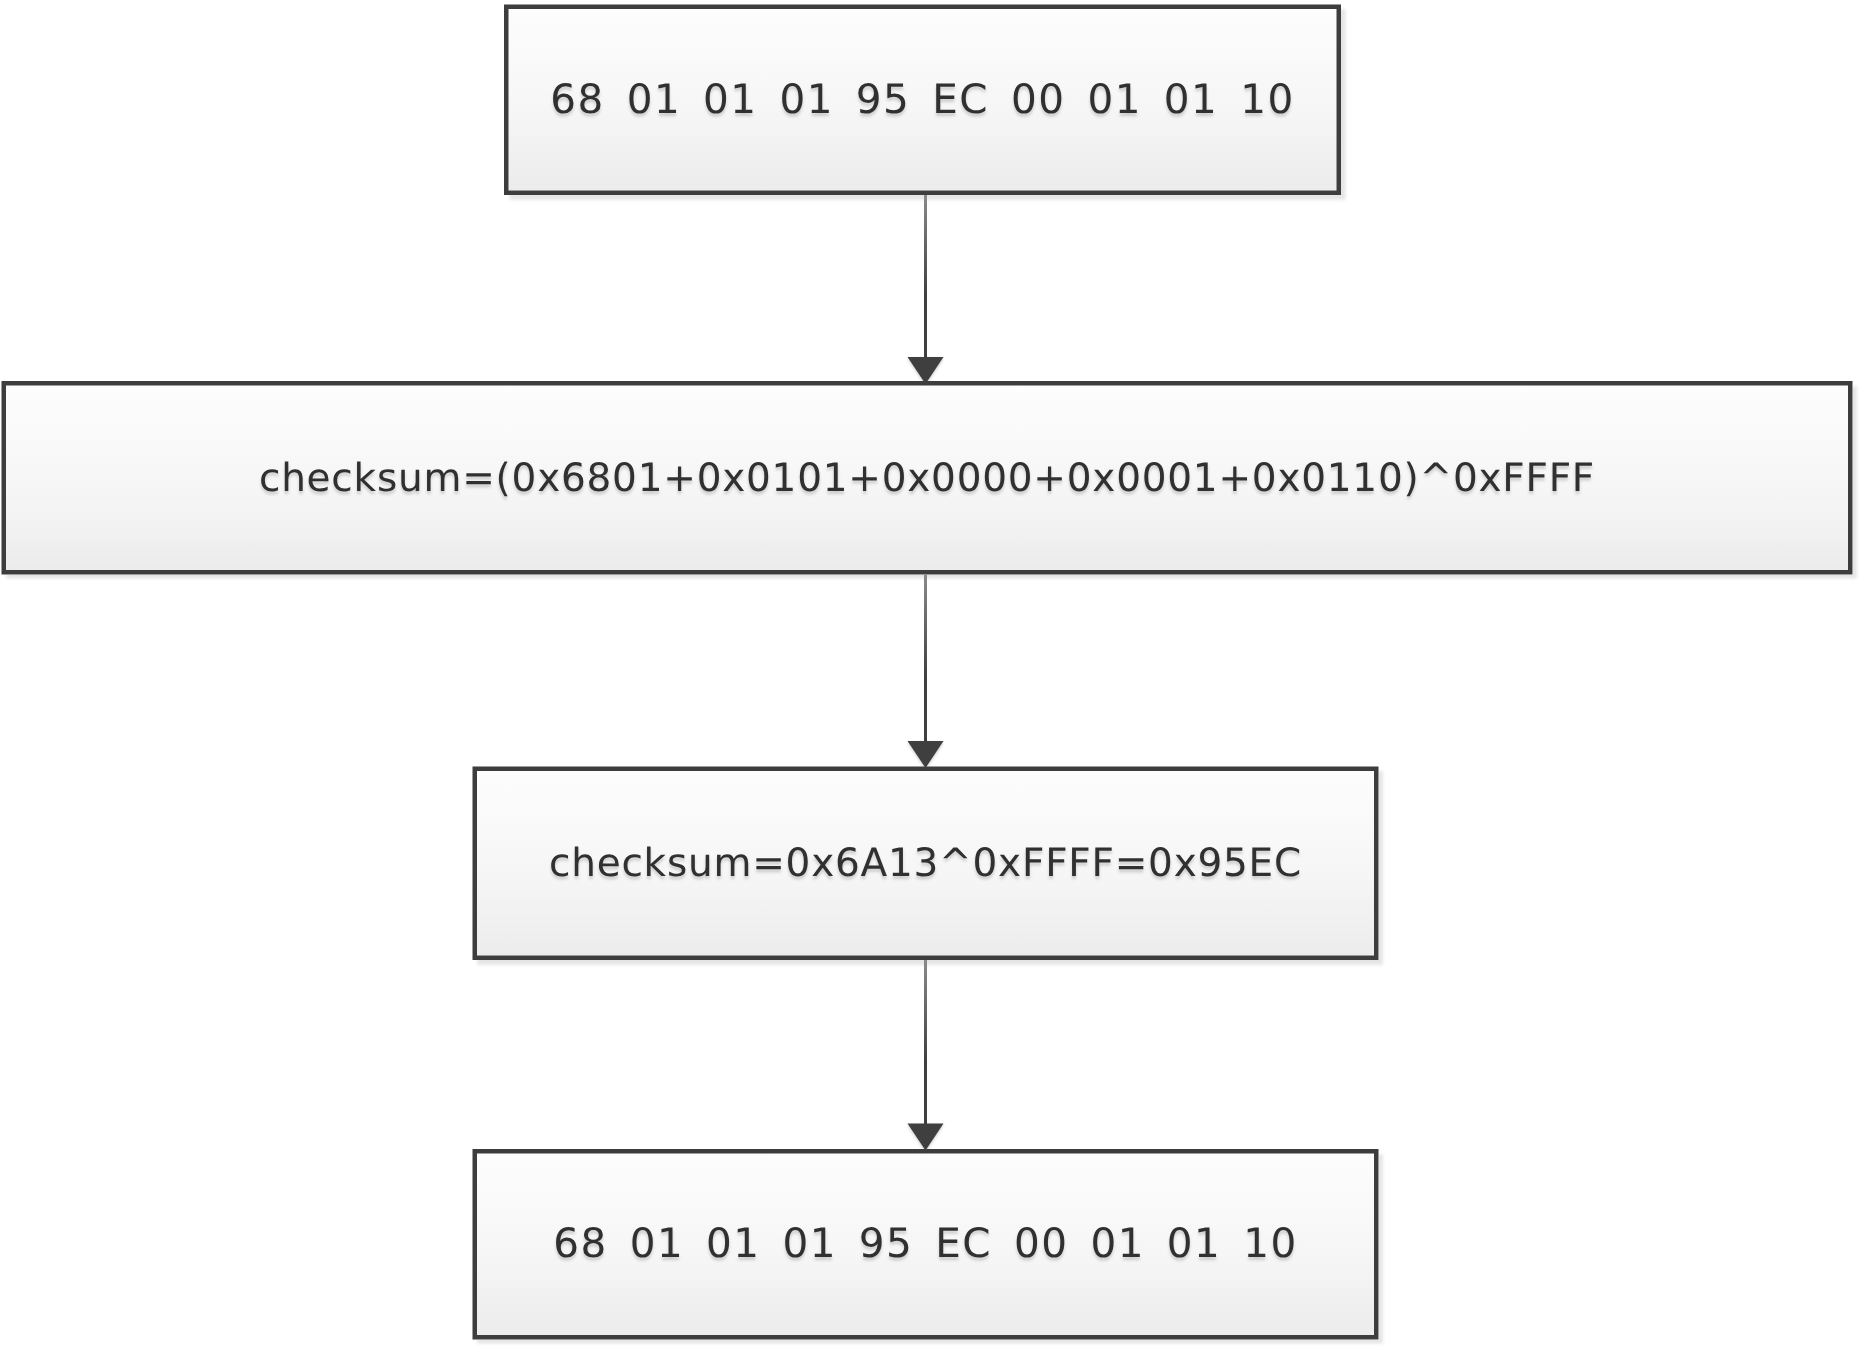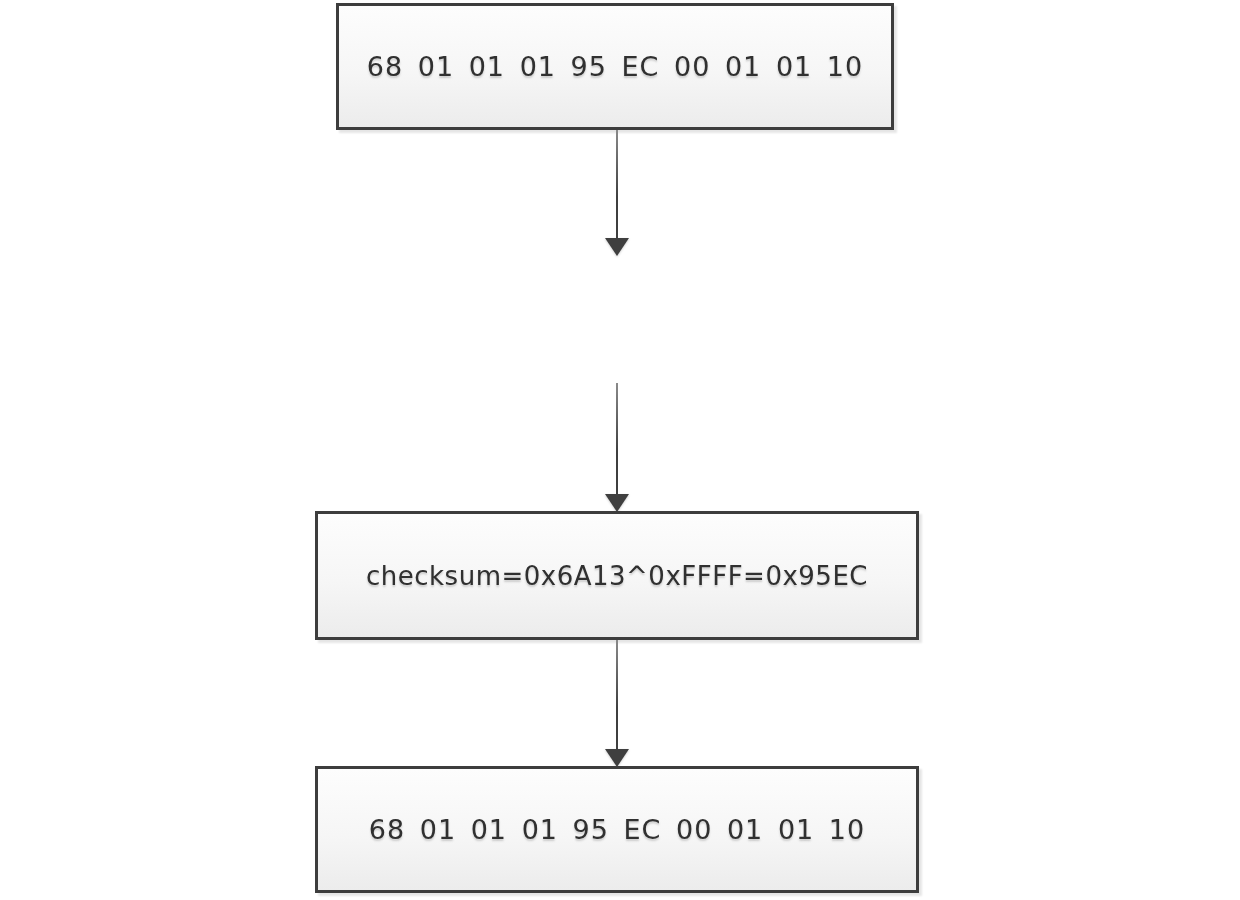--- a/index.html
+++ b/index.html
@@ -91,20 +91,23 @@
 
   <div class="node node-1">
     <span class="node-text hex">68  01  01  01  95  EC  00  01  01  10</span>
   </div>
 
   <div class="arrow arrow-1">
     <div class="arrow-line"></div>
     <div class="arrow-head"></div>
   </div>
 
+  <div class="node node-2">
+    <span class="node-text">checksum=(0x6801+0x0101+0x0000+0x0001+0x0110)^0xFFFF</span>
+  </div>
 
   <div class="arrow arrow-2">
     <div class="arrow-line"></div>
     <div class="arrow-head"></div>
   </div>
 
   <div class="node node-3">
     <span class="node-text">checksum=0x6A13^0xFFFF=0x95EC</span>
   </div>
 

